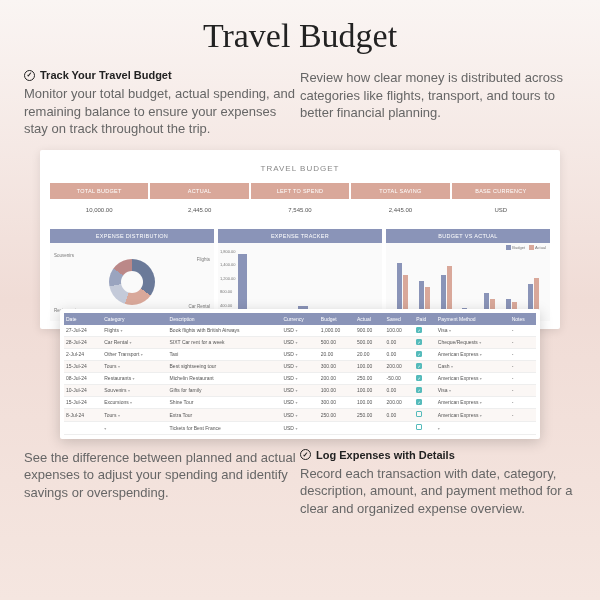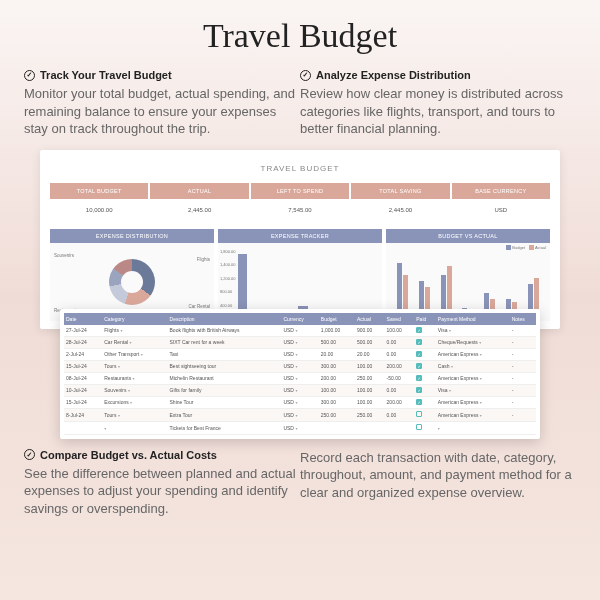--- a/index.html
+++ b/index.html
@@ -54,24 +54,20 @@
 
   <div class="features">
     <div class="feat">
       <div class="feat-h">
           <span class="chk">✓</span>
           <span>Track Your Travel Budget</span>
         </div>
       <div class="feat-p">Monitor your total budget, actual spending, and remaining balance to ensure your expenses stay on track throughout the trip.</div>
     </div>
     <div class="feat">
-      <div class="feat-h">
-          <span class="chk">✓</span>
-          <span>Analyze Expense Distribution</span>
-        </div>
       <div class="feat-p">Review how clear money is distributed across categories like flights, transport, and tours to better financial planning.</div>
     </div>
   </div>
 
   <div class="mock">
     <div class="m-title">TRAVEL BUDGET</div>
     <div class="summary" id="summary">
         <div class="scell">
           <div class="shead">TOTAL BUDGET</div>
           <div class="sval">10,000.00</div>
@@ -299,23 +295,23 @@
             <td><span class="cbe"></span></td>
             <td> <span class="dd">▾</span></td>
             <td></td>
           </tr>
         </tbody>
     </table>
   </div>
 
   <div class="features bottom">
     <div class="feat">
+      <div class="feat-p">See the difference between planned and actual expenses to adjust your spending and identify savings or overspending.</div>
+    </div>
+    <div class="feat">
       <div class="feat-h">
           <span class="chk">✓</span>
-          <span>Compare Budget vs. Actual Costs</span>
-        </div>
-      <div class="feat-p">See the difference between planned and actual expenses to adjust your spending and identify savings or overspending.</div>
-    </div>
-    <div class="feat">
-      <div class="feat-p">Record each transaction with date, category, throughout, amount, and payment method for a clear and organized expense overview.</div>
+          <span>Log Expenses with Details</span>
+        </div>
+      <div class="feat-p">Record each transaction with date, category, description, amount, and payment method for a clear and organized expense overview.</div>
     </div>
   </div>
 </div>
 
 </body></html>

